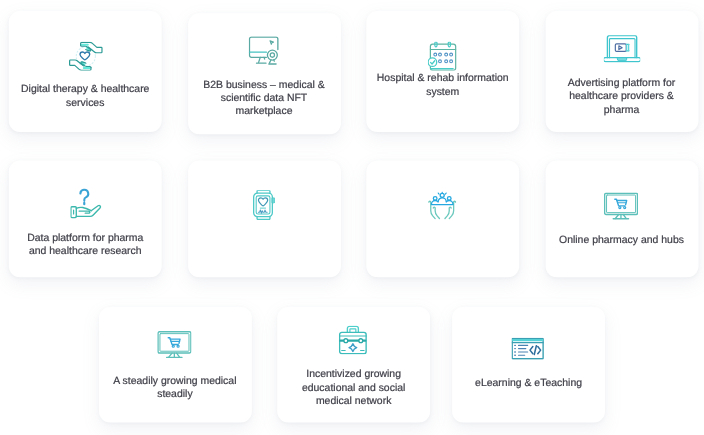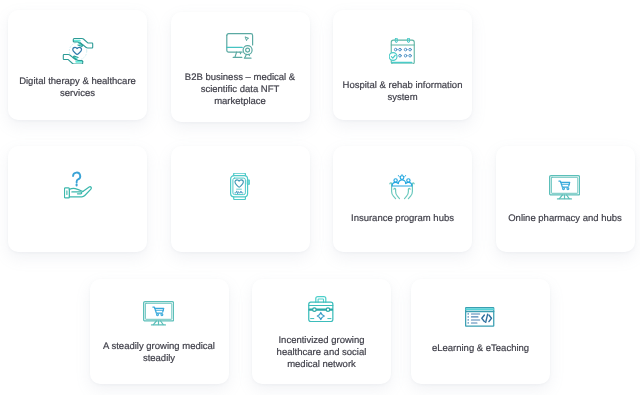--- a/index.html
+++ b/index.html
@@ -66,34 +66,50 @@
     <circle cx="16.6" cy="11.6" r="1.3"></circle>
             <circle cx="21.1" cy="11.6" r="1.3"></circle>
     <circle cx="11.0" cy="17.7" r="1.3"></circle>
     <circle cx="16.6" cy="17.7" r="1.3"></circle>
             <circle cx="21.1" cy="17.7" r="1.3"></circle>
   </g>
   <circle cx="4.1" cy="18.5" r="3.9" fill="#ffffff" stroke="#49cbc8" stroke-width="1.15"></circle>
   <path d="M2.4 18.7 l1.4 1.45 l2.4 -2.9" stroke="#49cbc8" stroke-width="1.2"></path>
 </svg>
       </div>
-  <div class="label" style="top:70px;">Hospital &amp; rehab information system</div>
+  <div class="label" style="top:56px;">Hospital &amp; rehab information system</div>
+</div>
+<div class="card" style="left:495.5px;top:10.0px;width:139px;height:110px;">
+  <div class="ico" style="left:53.1px;top:21.6px;">
+        <svg viewBox="0 0 33 25" width="33" height="25" fill="none" stroke-linecap="round" stroke-linejoin="round">
+  <path d="M3.2 20.4 V2.0 a1.6 1.6 0 0 1 1.6 -1.6 h23.4 a1.6 1.6 0 0 1 1.6 1.6 V20.4" stroke="#3ec5cd" stroke-width="1.25"></path>
+  <path d="M5.1 20.4 V3.9 a0.8 0.8 0 0 1 0.8 -0.8 h21.6 a0.8 0.8 0 0 1 0.8 0.8 V20.4" stroke="#3ec5cd" stroke-width="1.0"></path>
+  <path d="M1.4 20.4 h30.2 a1.8 1.8 0 0 1 1.8 1.8 a1.8 1.8 0 0 1 -1.8 1.8 H1.4 a1.8 1.8 0 0 1 -1.8 -1.8 a1.8 1.8 0 0 1 1.8 -1.8 z" stroke="#3ec5cd" stroke-width="1.2"></path>
+  <path d="M12.3 20.4 h8.4 v1.5 a1.3 1.3 0 0 1 -1.3 1.3 h-5.8 a1.3 1.3 0 0 1 -1.3 -1.3 z" fill="#76dade" stroke="#3ec5cd" stroke-width="0.9"></path>
+  <rect x="10.4" y="7.9" width="9.9" height="6.8" rx="1.1" stroke="#4f6fa4" stroke-width="1.1"></rect>
+  <path d="M13.6 9.6 l3.0 1.75 l-3.0 1.75 z" stroke="#4f6fa4" stroke-width="1.05"></path>
+  <path d="M20.4 8.3 h2.4 M20.4 14.2 h2.4" stroke="#3ec5cd" stroke-width="1.1"></path>
+  <path d="M20.7 8.6 v5.4 M22.5 8.6 v5.4" stroke="#5fd6da" stroke-width="1.15"></path>
+</svg>
+      </div>
+  <div class="label" style="top:60.2px;">Advertising platform for healthcare providers &amp; pharma</div>
 </div>
 <div class="card" style="left:8.0px;top:146.0px;width:139px;height:106px;">
   <div class="ico" style="left:56.1px;top:25.3px;">
         <svg viewBox="0 0 28.5 27.5" width="28.5" height="27.5" fill="none" stroke-linecap="round" stroke-linejoin="round">
   <path d="M9.05 5.0 a3.6 3.6 0 1 1 5.0 3.45 c-0.95 0.42 -1.4 1.05 -1.4 1.95 v1.2" stroke="#3aa3d6" stroke-width="1.85"></path>
   <path d="M12.6 13.5 v1.1" stroke="#3aa3d6" stroke-width="2.0"></path>
   <rect x="0.45" y="16.9" width="4.9" height="9.9" rx="0.9" stroke="#3cb8ad" stroke-width="1.25"></rect>
   <path d="M2.9 19.9 v3.6" stroke="#3cb8ad" stroke-width="1.1"></path>
   <path d="M5.35 18.4 c2.1 -0.9 4.0 -1.1 5.9 -0.75 c1.9 0.35 5.5 1.9 7.6 2.9" stroke="#3cb8ad" stroke-width="1.25"></path>
   <path d="M7.9 20.9 h8.6 c1.5 0 1.6 1.9 0.2 1.9 h-3.2" stroke="#3cb8ad" stroke-width="1.25"></path>
   <path d="M18.85 20.55 l6.3 -4.5 c1.5 -1.0 2.95 0.85 1.75 2.1 l-6.1 6.3 c-0.85 0.85 -1.7 1.3 -2.95 1.3 H5.35" stroke="#3cb8ad" stroke-width="1.25"></path>
 </svg>
       </div>
+  <div class="label" style="top:65.1px;">Data platform for pharma and healthcare research</div>
 </div>
 <div class="card" style="left:170.5px;top:146.0px;width:139px;height:106px;">
   <div class="ico" style="left:59.1px;top:27.4px;">
         <svg viewBox="0 0 20.8 27.2" width="20.8" height="27.2" fill="none" stroke-linecap="round" stroke-linejoin="round">
   <path d="M3.7 2.6 V0.9 a0.8 0.8 0 0 1 0.8 -0.8 h10.1 a0.8 0.8 0 0 1 0.8 0.8 V2.6" stroke="#4ec9c8" stroke-width="1.2"></path>
   <path d="M3.7 23.9 v1.8 a0.8 0.8 0 0 0 0.8 0.8 h10.1 a0.8 0.8 0 0 0 0.8 -0.8 V23.9" stroke="#4ec9c8" stroke-width="1.2"></path>
   <rect x="0.6" y="2.6" width="17.0" height="21.3" rx="3.4" stroke="#4ec9c8" stroke-width="1.2"></rect>
   <rect x="2.9" y="5.1" width="12.5" height="16.5" rx="1.7" stroke="#4ec9c8" stroke-width="1.0"></rect>
   <path d="M17.6 6.9 h1.3 a1.25 1.25 0 0 1 1.25 1.25 v2.0 a1.25 1.25 0 0 1 -1.25 1.25 h-1.3 z" fill="#6fd8d5" stroke="#4ec9c8" stroke-width="0.85"></path>
   <path d="M9.15 14.2 c-0.3 0 -4.2 -3.2 -4.2 -5.1 c0 -1.35 1.05 -2.2 2.15 -2.2 c0.85 0 1.6 0.5 2.05 1.25 c0.45 -0.75 1.2 -1.25 2.05 -1.25 c1.1 0 2.15 0.85 2.15 2.2 c0 1.9 -3.9 5.1 -4.2 5.1 z" stroke="#3e98b5" stroke-width="1.1"></path>
@@ -118,21 +134,20 @@
     <circle cx="19.4" cy="6.4" r="1.65"></circle>
     <path d="M3.2 11.7 c0 -1.9 1.5 -3.4 3.4 -3.4 c0.95 0 1.8 0.4 2.45 1.0"></path>
     <path d="M22.8 11.7 c0 -1.9 -1.5 -3.4 -3.4 -3.4 c-0.95 0 -1.8 0.4 -2.45 1.0"></path>
     <path d="M3.4 12.0 h19.2"></path>
   </g>
   <g stroke="#25a8e0" stroke-width="1.0">
     <path d="M13.0 0.6 v0.9 M9.4 1.5 l0.75 1.0 M16.6 1.5 l-0.75 1.0"></path>
   </g>
 </svg>
       </div>
-  <div class="label" style="top:66.9px;">Insurance program hubs</div>
 </div>
 <div class="card" style="left:495.5px;top:146.0px;width:139px;height:106px;">
   <div class="ico" style="left:53.9px;top:28.9px;">
         <svg viewBox="0 0 31 25" width="31" height="25" fill="none" stroke-linecap="round" stroke-linejoin="round">
   <rect x="0.65" y="0.65" width="29.9" height="19.3" rx="1.3" stroke="#5cbfb9" stroke-width="1.3"></rect>
   <rect x="2.4" y="2.3" width="26.4" height="16.0" rx="0.55" stroke="#5cbfb9" stroke-width="0.9"></rect>
   <path d="M13.4 20.0 l-3.0 3.6 M17.6 20.0 l2.6 3.6" stroke="#5cbfb9" stroke-width="1.2"></path>
   <path d="M15.5 20.0 v3.6" stroke="#5cbfb9" stroke-width="1.2"></path>
   <path d="M8.5 23.9 h13.9" stroke="#5cbfb9" stroke-width="1.3"></path>
   <path d="M9.9 6.1 h1.5 l2.0 6.1 h5.5" stroke="#37a8db" stroke-width="1.25"></path>
@@ -168,21 +183,21 @@
   <path d="M10.1 6.2 V3.5 a0.5 0.5 0 0 1 0.5 -0.5 h4.4 a0.5 0.5 0 0 1 0.5 0.5 v2.7" stroke="#4ecfcb" stroke-width="1.1"></path>
   <path d="M0.75 8.2 a2.0 2.0 0 0 1 2.0 -2.0 h20.1 a2.0 2.0 0 0 1 2.0 2.0 v15.4 a2.0 2.0 0 0 1 -2.0 2.0 h-20.1 a2.0 2.0 0 0 1 -2.0 -2.0 z" stroke="#3cbdbb" stroke-width="1.25"></path>
   <path d="M0.75 9.5 H24.85" stroke="#3cbdbb" stroke-width="1.05"></path>
   <path d="M1.6 13.7 H24.0" stroke="#2aa9a8" stroke-width="2.2"></path>
   <circle cx="6.4" cy="13.7" r="1.75" fill="#ffffff" stroke="#2aa9a8" stroke-width="1.2"></circle>
   <circle cx="20.0" cy="13.7" r="1.75" fill="#ffffff" stroke="#2aa9a8" stroke-width="1.2"></circle>
   <path d="M12.8 16.5 c0.62 1.95 1.55 2.9 3.5 3.5 c-1.95 0.6 -2.88 1.55 -3.5 3.5 c-0.62 -1.95 -1.55 -2.9 -3.5 -3.5 c1.95 -0.6 2.88 -1.55 3.5 -3.5 z" stroke="#3d9ec8" stroke-width="1.25"></path>
   <path d="M2.6 22.6 h3.2 M19.8 22.6 h3.2" stroke="#3cbdbb" stroke-width="1.0"></path>
 </svg>
       </div>
-  <div class="label" style="top:55.6px;">Incentivized growing healthcare and social medical network</div>
+  <div class="label" style="top:55.6px;">Incentivized growing educational and social medical network</div>
 </div>
 <div class="card" style="left:411px;top:279.0px;width:139px;height:105px;">
   <div class="ico" style="left:54.2px;top:28.4px;">
         <svg viewBox="0 0 29.4 19.8" width="29.4" height="19.8" fill="none" stroke-linecap="round" stroke-linejoin="round">
   <rect x="0.65" y="0.65" width="28.1" height="18.5" rx="0.5" stroke="#3a9fb2" stroke-width="1.25"></rect>
   <path d="M1.3 2.2 H28.1" stroke="#55d2d6" stroke-width="1.9"></path>
   <path d="M0.65 4.5 H28.75" stroke="#3a9fb2" stroke-width="1.3"></path>
   <g stroke="#4a82b4" stroke-width="1.25">
     <path d="M3.0 7.0 h0.45 M3.0 9.9 h0.45 M3.0 13.0 h0.45 M3.0 16.0 h0.45"></path>
   </g>

